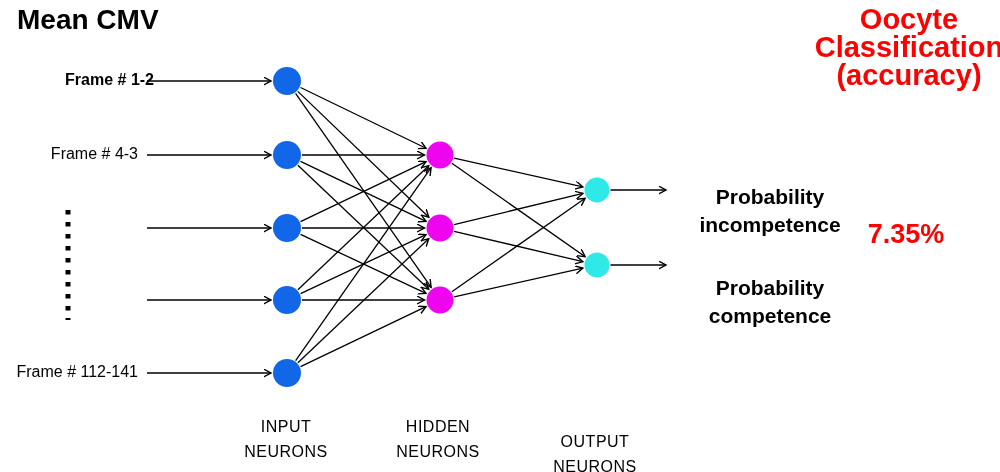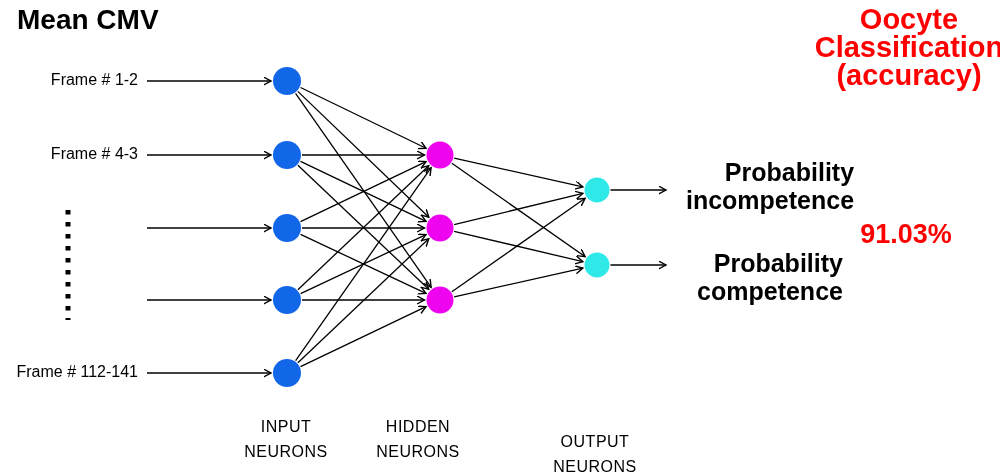--- a/index.html
+++ b/index.html
@@ -10,22 +10,22 @@
   .abs{position:absolute;}
   .center{transform:translate(-50%,-50%);}
   .right-anchor{transform:translate(-100%,-50%);}
   .title{font-size:28px;font-weight:bold;white-space:nowrap;}
   .frame-label{font-size:16px;white-space:nowrap;}
   .layer-label{
     font-size:16px;font-weight:normal;line-height:25px;letter-spacing:0.5px;
     white-space:pre-line;text-align:center;
   }
   .out-label{
-    font-size:25px;font-weight:bold;line-height:28px;
-    white-space:pre-line;text-align:right;
+    font-size:21px;font-weight:bold;line-height:28px;
+    white-space:pre-line;text-align:center;margin-top:25px;
   }
   .red-title{
     color:#ff0000;font-size:29px;font-weight:bold;line-height:28px;
     white-space:pre-line;text-align:center;
   }
   .accuracy{color:#ff0000;font-size:27px;font-weight:bold;white-space:nowrap;}
   svg#net{position:absolute;left:0;top:0;width:1000px;height:472px;}
 </style>
 </head>
 <body>
@@ -72,32 +72,32 @@
     <circle cx="287" cy="373" r="14" fill="#1267e8"></circle>
     <circle cx="440" cy="155" r="13.5" fill="#ee04ee"></circle>
     <circle cx="440" cy="228" r="13.5" fill="#ee04ee"></circle>
     <circle cx="440" cy="300" r="13.5" fill="#ee04ee"></circle>
     <circle cx="597" cy="190" r="12.5" fill="#2fe9e9"></circle>
     <circle cx="597" cy="265" r="12.5" fill="#2fe9e9"></circle>
   </svg>
 
 <div class="abs title" style="left: 17px; top: 4px;">Mean CMV</div>
 
-<div class="abs right-anchor frame-label" style="left: 138px; top: 80px;">Frame # 1-2</div>
+<div class="abs right-anchor frame-label" style="left: 154px; top: 80px; font-weight: bold;">Frame # 1-2</div>
 <div class="abs right-anchor frame-label" style="left: 138px; top: 154px;">Frame # 4-3</div>
 <div class="abs right-anchor frame-label" style="left: 138px; top: 372px;">Frame # 112-141</div>
 
 <div class="abs center layer-label" style="left: 286px; top: 439px;">INPUT
 NEURONS</div>
-<div class="abs center layer-label" style="left: 418px; top: 439px; text-align: center;">HIDDEN
+<div class="abs center layer-label" style="left: 438px; top: 439px; text-align: center;">HIDDEN
 NEURONS</div>
 <div class="abs center layer-label" style="left: 595px; top: 454px;">OUTPUT
 NEURONS</div>
 
 <div class="abs center out-label" style="left: 770px; top: 186px;">Probability
 incompetence</div>
 <div class="abs center out-label" style="left: 770px; top: 277px;">Probability
 competence</div>
 
 <div class="abs center red-title" style="left: 909px; top: 47px;">Oocyte
 Classification
 (accuracy)</div>
-<div class="abs center accuracy" style="left: 906px; top: 234px;">91.03%</div>
+<div class="abs center accuracy" style="left: 906px; top: 234px;">7.35%</div>
 
 </body></html>

